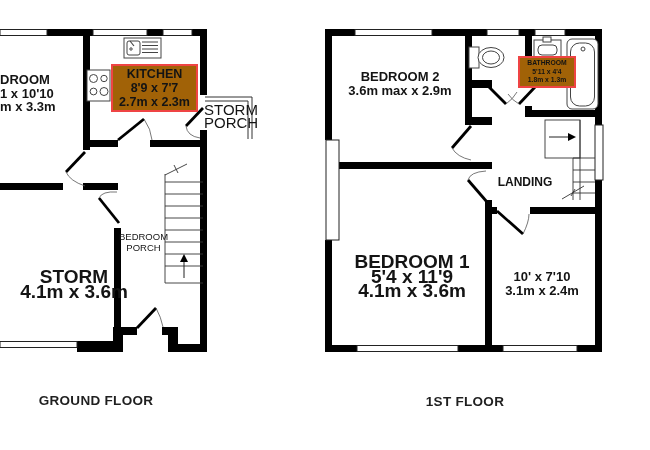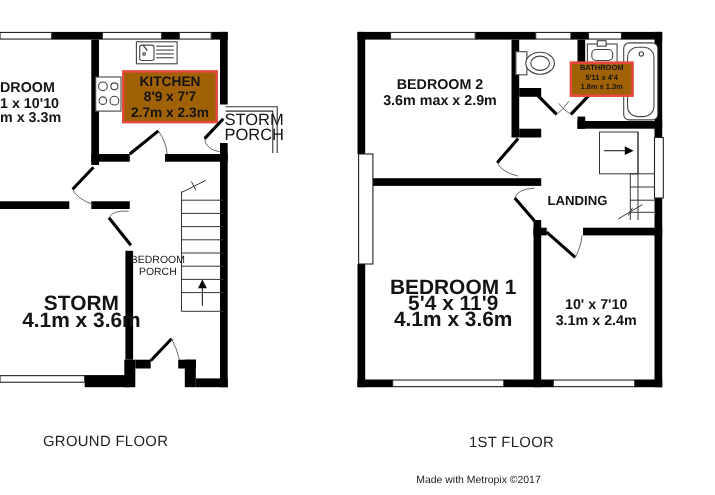--- a/index.html
+++ b/index.html
@@ -14,21 +14,21 @@
   .clipped{left:0;top:73px;text-align:left;font-weight:700;font-size:13px;line-height:13.5px;}
   .kitchen{left:111px;top:64px;width:79px;font-size:12.5px;line-height:14px;}
   .storm{left:204px;top:104px;width:48px;font-weight:400;font-size:15px;line-height:12.5px;}
   .entrance{left:113px;top:231px;width:61px;font-weight:400;font-size:9.5px;line-height:11px;}
   .lounge{left:4px;top:270px;width:140px;}
   .bedroom2{left:330px;top:70px;width:140px;}
   .bathroom{left:518px;top:56px;width:50px;font-size:6.8px;line-height:8.6px;}
   .landing{left:494px;top:175px;width:62px;font-size:12px;}
   .bedroom1{left:342px;top:255px;width:140px;}
   .bedroom3{left:482px;top:270px;width:120px;}
-  .floorlbl{font-weight:400;font-size:13.5px;letter-spacing:.3px;color:#1f1f1f;}
+  .floorlbl{font-weight:700;font-size:13.5px;letter-spacing:.3px;color:#1f1f1f;}
   .gfl{left:26px;top:393px;width:140px;}
   .ffl{left:395px;top:394px;width:140px;}
   .credit{left:335px;top:431px;width:200px;font-weight:400;font-size:9.5px;color:#1a1a1a;}
 </style>
 </head>
 <body>
 
 <div class="canvas">
 
 <svg width="650" height="450" viewBox="0 0 650 450">
@@ -251,15 +251,14 @@
     <div>4.1m x 3.6m</div>
   </div>
 
   <div class="lbl room bedroom3">
     <div>10' x 7'10</div>
     <div>3.1m x 2.4m</div>
   </div>
 
   <div class="lbl floorlbl gfl">GROUND FLOOR</div>
   <div class="lbl floorlbl ffl">1ST FLOOR</div>
-  <div class="lbl credit">Made with Metropix ©2017</div>
 
 </div>
 
 </body></html>

